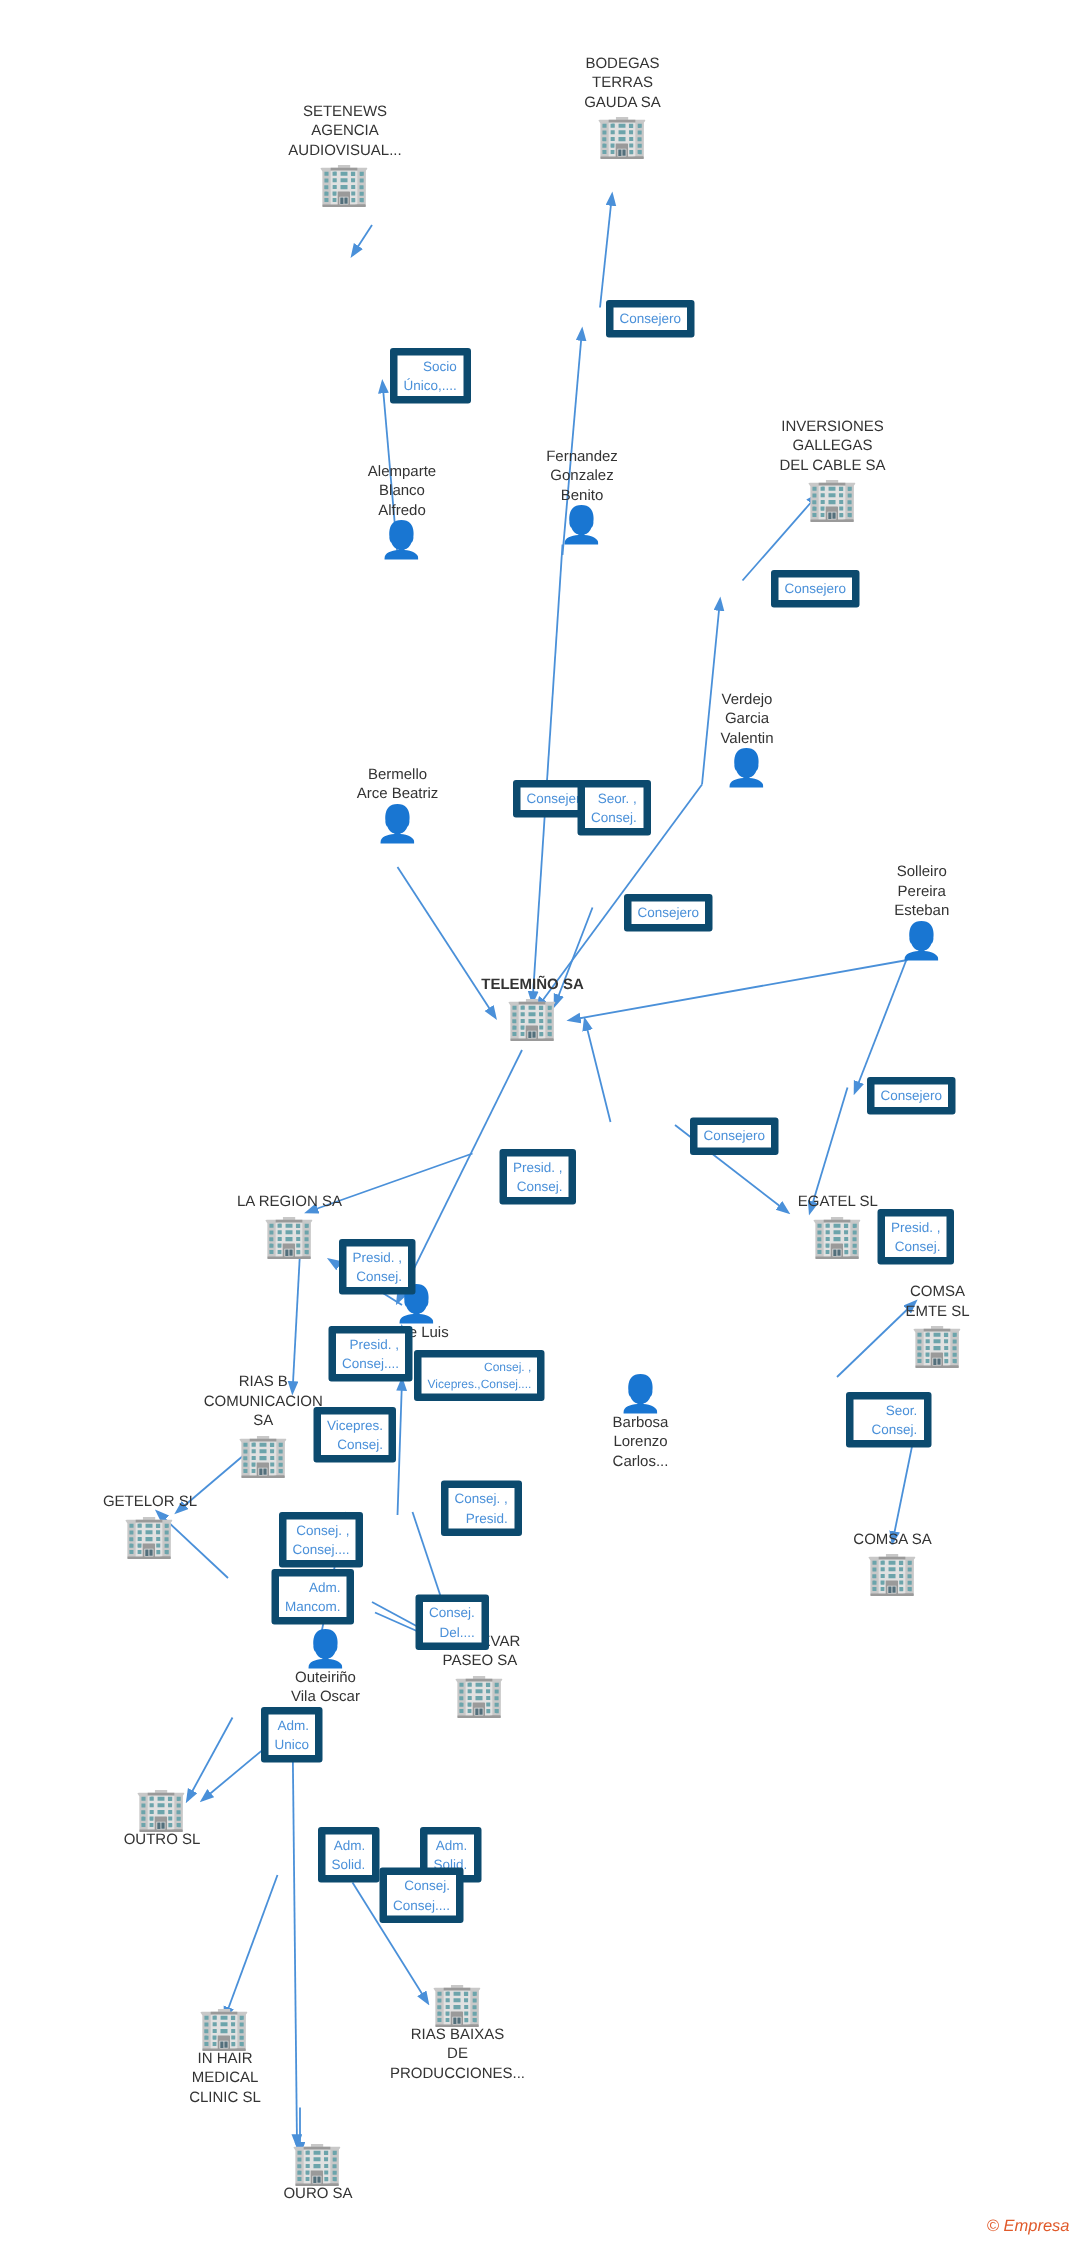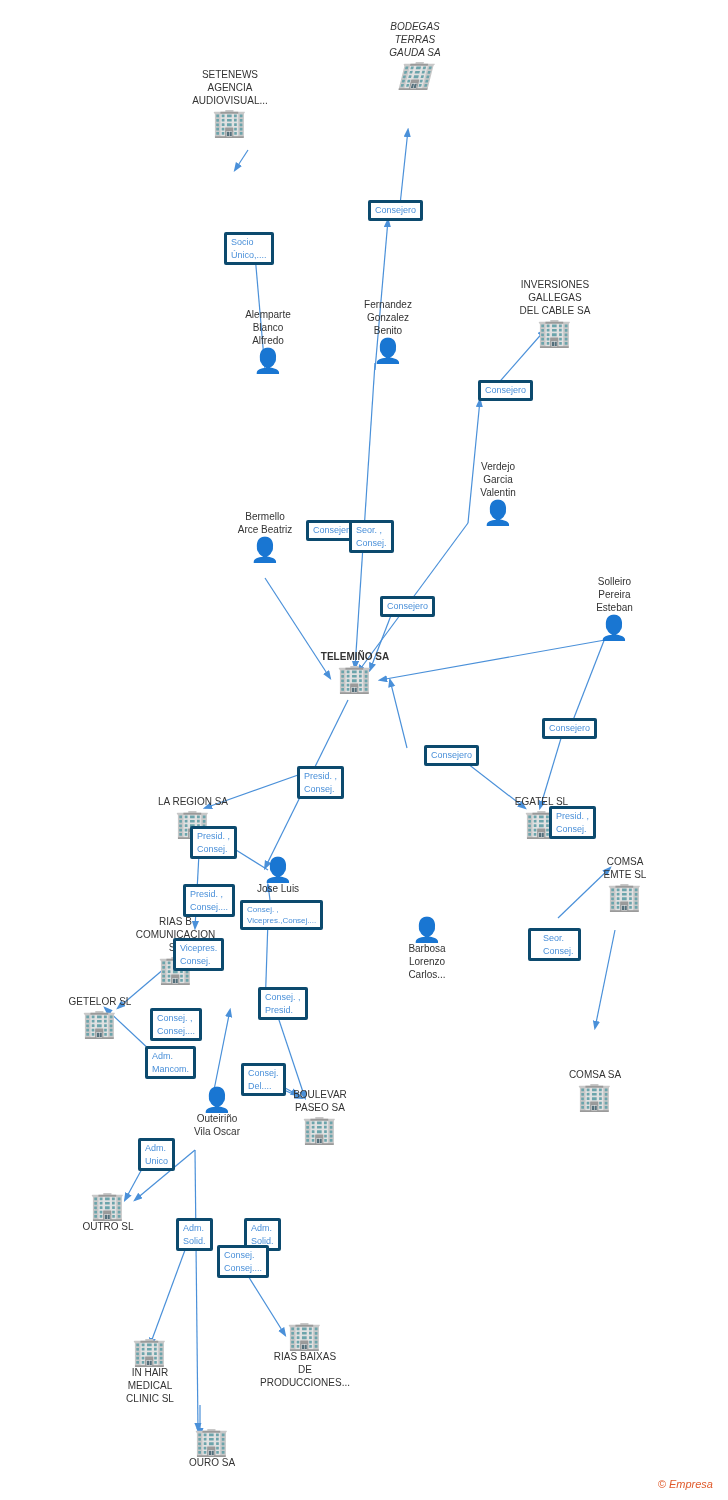--- a/index.html
+++ b/index.html
@@ -48,29 +48,30 @@
     .building-icon.red {
       color: #e05a2b;
     }
     .person-icon {
       font-size: 24px;
       color: #888;
       line-height: 1;
     }
     .role-badge {
       background: white;
-      border: 3px solid #0c4a6e;
+      border: 5px solid #0c4a6e;
       color: #4a90d9;
       font-size: 9px;
       padding: 1px 4px;
       border-radius: 2px;
       white-space: nowrap;
       position: absolute;
-      text-align: left;
+      text-align: right;
       line-height: 1.4;
+      margin-left: 36px;
     }
     .copyright {
       position: absolute;
       bottom: 10px;
       right: 15px;
       font-size: 11px;
       color: #e05a2b;
       font-style: italic;
       text-align: right;
     }
@@ -138,21 +139,21 @@
     <line x1="195" y1="1150" x2="198" y2="1430" stroke="#4a90d9" stroke-width="1.2" marker-end="url(#arrow)"></line>
 
     <line x1="152" y1="1052" x2="105" y2="1008" stroke="#4a90d9" stroke-width="1.2" marker-end="url(#arrow)"></line>
 
     <line x1="275" y1="1008" x2="305" y2="1098" stroke="#4a90d9" stroke-width="1.2" marker-end="url(#arrow)"></line>
     <line x1="250" y1="1075" x2="302" y2="1098" stroke="#4a90d9" stroke-width="1.2" marker-end="url(#arrow)"></line>
 
     <line x1="348" y1="700" x2="265" y2="868" stroke="#4a90d9" stroke-width="1.2" marker-end="url(#arrow)"></line>
   </svg>
 
-  <div class="node" style="left:370px; top:20px; width:90px;font-style:italic;">
+  <div class="node" style="left:370px; top:36px; width:90px;">
     <div class="node-label">BODEGAS
 TERRAS
 GAUDA SA</div>
     <div class="building-icon">🏢</div>
   </div>
 
   <div class="node" style="left:185px; top:68px; width:90px;">
     <div class="node-label">SETENEWS
 AGENCIA
 AUDIOVISUAL...</div>
@@ -198,32 +199,32 @@
 Pereira
 Esteban</div>
     <div class="person-icon">👤</div>
   </div>
 
   <div class="node" style="left:305px; top:650px; width:100px;">
     <div class="node-label" style="font-weight:bold;">TELEMIÑO SA</div>
     <div class="building-icon red">🏢</div>
   </div>
 
-  <div class="node" style="left:499px; top:795px; width:85px;">
+  <div class="node" style="left:516px; top:795px; width:85px;">
     <div class="node-label">EGATEL SL</div>
     <div class="building-icon">🏢</div>
   </div>
 
   <div class="node" style="left:585px; top:855px; width:80px;">
     <div class="node-label">COMSA
 EMTE SL</div>
     <div class="building-icon">🏢</div>
   </div>
 
-  <div class="node" style="left:555px; top:1020px; width:80px;margin-top:48px;">
+  <div class="node" style="left:555px; top:1020px; width:80px;">
     <div class="node-label">COMSA SA</div>
     <div class="building-icon">🏢</div>
   </div>
 
   <div class="node" style="left:148px; top:795px; width:90px;">
     <div class="node-label">LA REGION SA</div>
     <div class="building-icon">🏢</div>
   </div>
 
   <div class="node" style="left:128px; top:915px; width:95px;">

